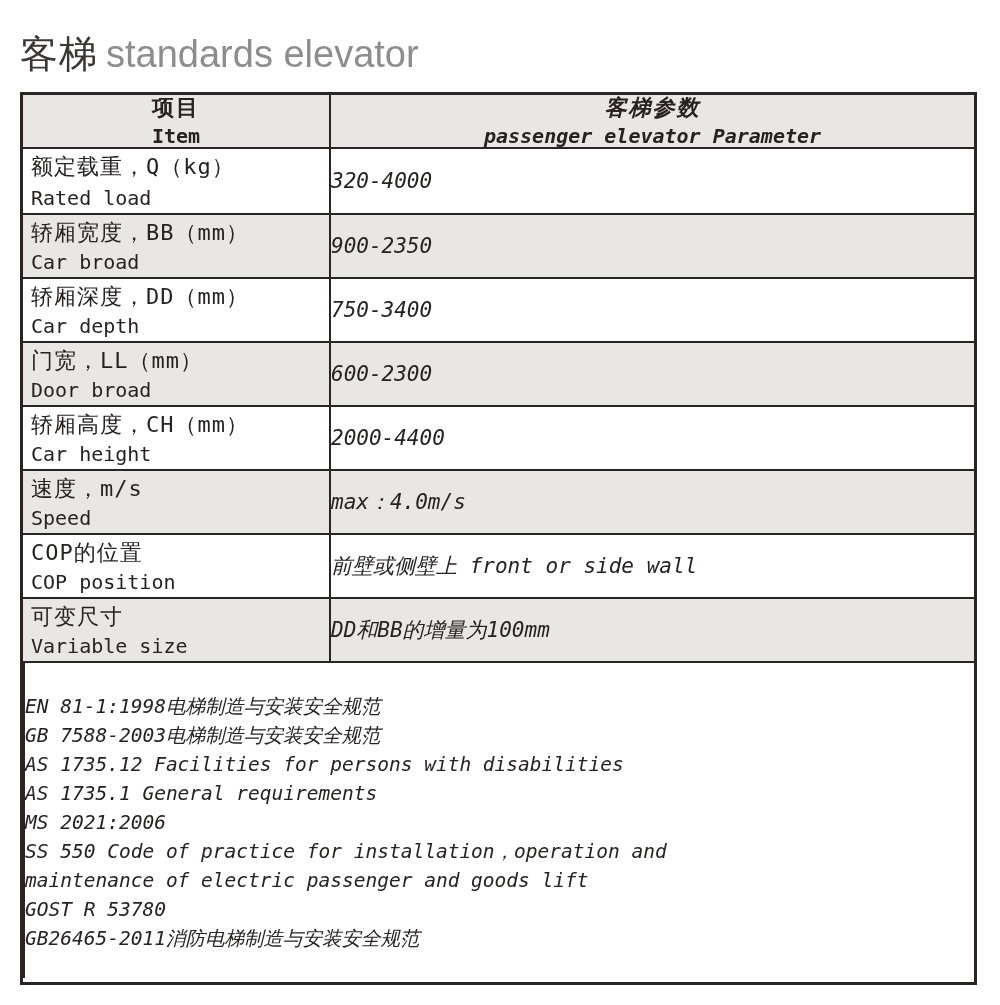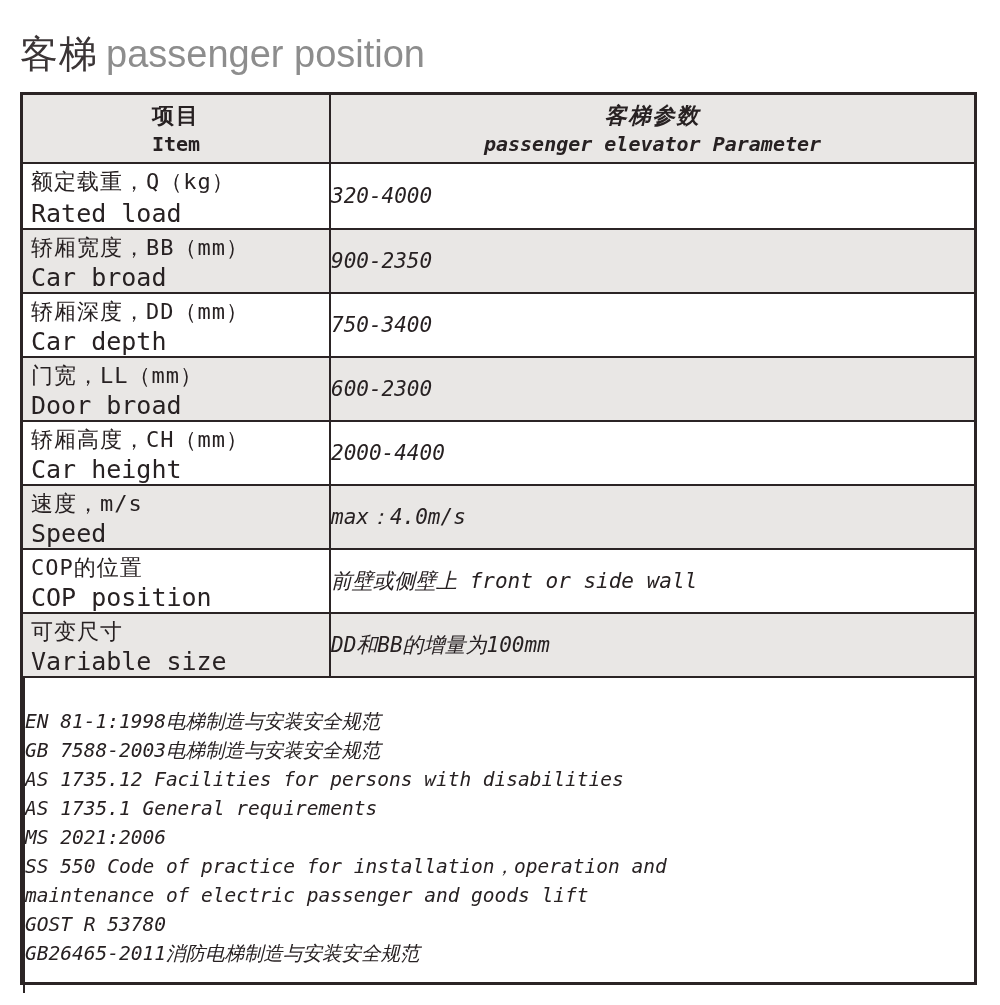--- a/index.html
+++ b/index.html
@@ -23,21 +23,21 @@
   
   .spec-table {
     position: absolute; left: 20px; top: 92px;
     width: 957px; height: 893px;
     border: 3px solid #2b2425;
     display: flex; flex-direction: column;
     background: #ffffff;
   }
   .trow { display: flex; flex: 0 0 auto; }
   .trow.header {
-    height: 69px;
+    height: 54px;
     background: #e9e7e5;
     border-bottom: 2px solid #2b2425;
     font-weight: bold;
   }
   .trow.data { height: 64px; }
   .trow.data.tall { height: 317px; }
   .trow.data + .trow.data { border-top: 2px solid #2b2425; }
   .trow.data:nth-child(odd) { background: #e9e7e5; } 
 
   .cell { position: relative; }
@@ -48,40 +48,40 @@
   .hcell { display: flex; flex-direction: column; align-items: center; justify-content: center; }
   .hline-zh { font-size: 22px; line-height: 30px; letter-spacing: 2px; }
   .hline-en { font-size: 20px; line-height: 26px; }
 
   
   .lcell {
     display: flex; flex-direction: column; justify-content: space-between;
     padding: 3px 4px 1px 8px;
   }
   .lcell .zh { font-size: 22px; line-height: 30px; letter-spacing: 1px; white-space: nowrap; }
-  .lcell .en { font-size: 25px; line-height: 27px; white-space: nowrap; }
+  .lcell .en { font-size: 20px; line-height: 27px; white-space: nowrap; }
   .trow.tall .lcell { justify-content: center; }
   .trow.tall .lcell .zh { margin-bottom: 8px; }
 
   
   .vcell { display: flex; align-items: center; padding-left: 0; }
   .vcell .val { font-size: 21px; line-height: 26px; white-space: nowrap; }
 
   
   .vcell.multi { align-items: flex-start; padding-top: 29px; }
   .standards { display: flex; flex-direction: column; }
   .standards .line { font-size: 19.5px; line-height: 29px; white-space: nowrap; }
 </style>
 </head>
 <body>
 
 <div class="page">
 
   <div class="title">
-    <span class="zh">客梯</span><span class="en">passenger position</span>
+    <span class="zh">客梯</span><span class="en">standards elevator</span>
   </div>
 
   <div class="spec-table">
 
     <div class="trow header">
       <div class="cell c1 hcell">
         <span class="hline-zh">项目</span>
         <span class="hline-en">Item</span>
       </div>
       <div class="cell c2 hcell">

